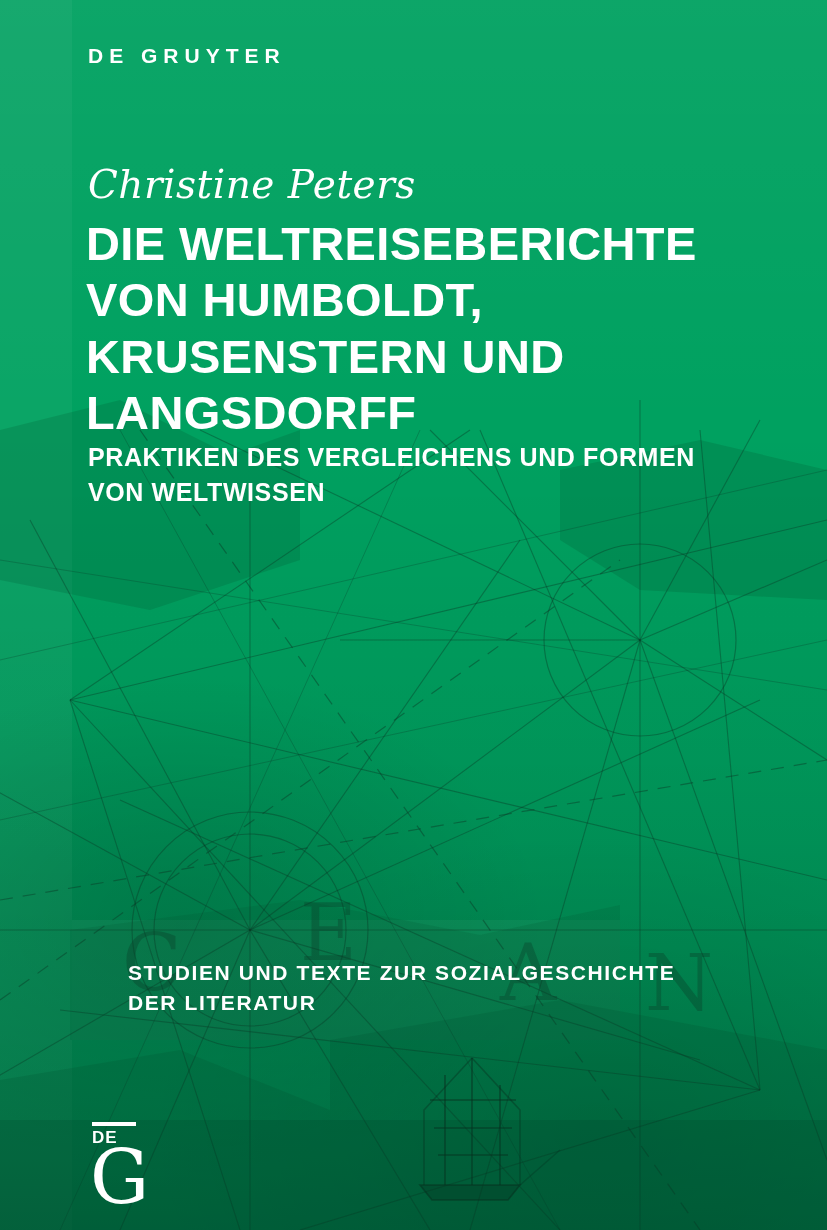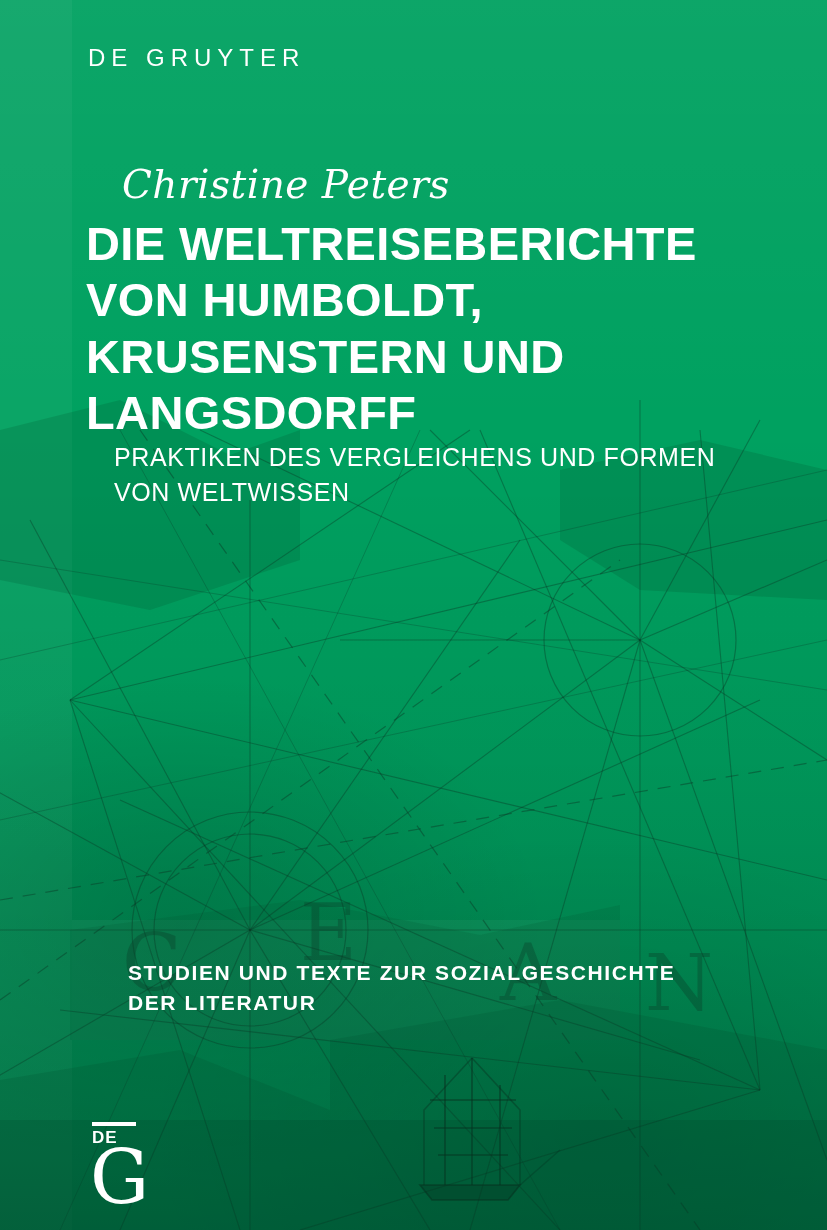--- a/index.html
+++ b/index.html
@@ -61,62 +61,60 @@
     width: 548px; height: 120px;
     background: rgba(255,255,255,0.05);
   }
 
   
   .publisher {
     position: absolute;
     left: 88px;
     top: 44px;
     color: #ffffff;
-    font-size: 24px;
-    font-weight: 400;
+    font-size: 21px;
+    font-weight: 700;
     letter-spacing: 6px;
   }
 
   
   .author {
     position: absolute;
     left: 88px;
     top: 162px;
     color: #ffffff;
     font-family: "DejaVu Serif", serif;
     font-style: italic;
     font-size: 39px;
     letter-spacing: 0.5px;
     white-space: nowrap;
-    margin-left: 34px;
   }
   .title {
     position: absolute;
     left: 86px;
     top: 216px;
     width: 700px;
     color: #ffffff;
     font-size: 47px;
     font-weight: 700;
     line-height: 1.20;
     letter-spacing: 0.4px;
     text-transform: uppercase;
   }
   .subtitle {
     position: absolute;
     left: 88px;
     top: 440px;
     width: 640px;
     color: #ffffff;
     font-size: 25px;
-    font-weight: 400;
+    font-weight: 700;
     line-height: 1.38;
     letter-spacing: 0.6px;
     text-transform: uppercase;
-    margin-left: 26px;
   }
 
   
   .series {
     position: absolute;
     left: 88px;
     top: 958px;
     width: 600px;
     color: #ffffff;
     font-size: 21px;

